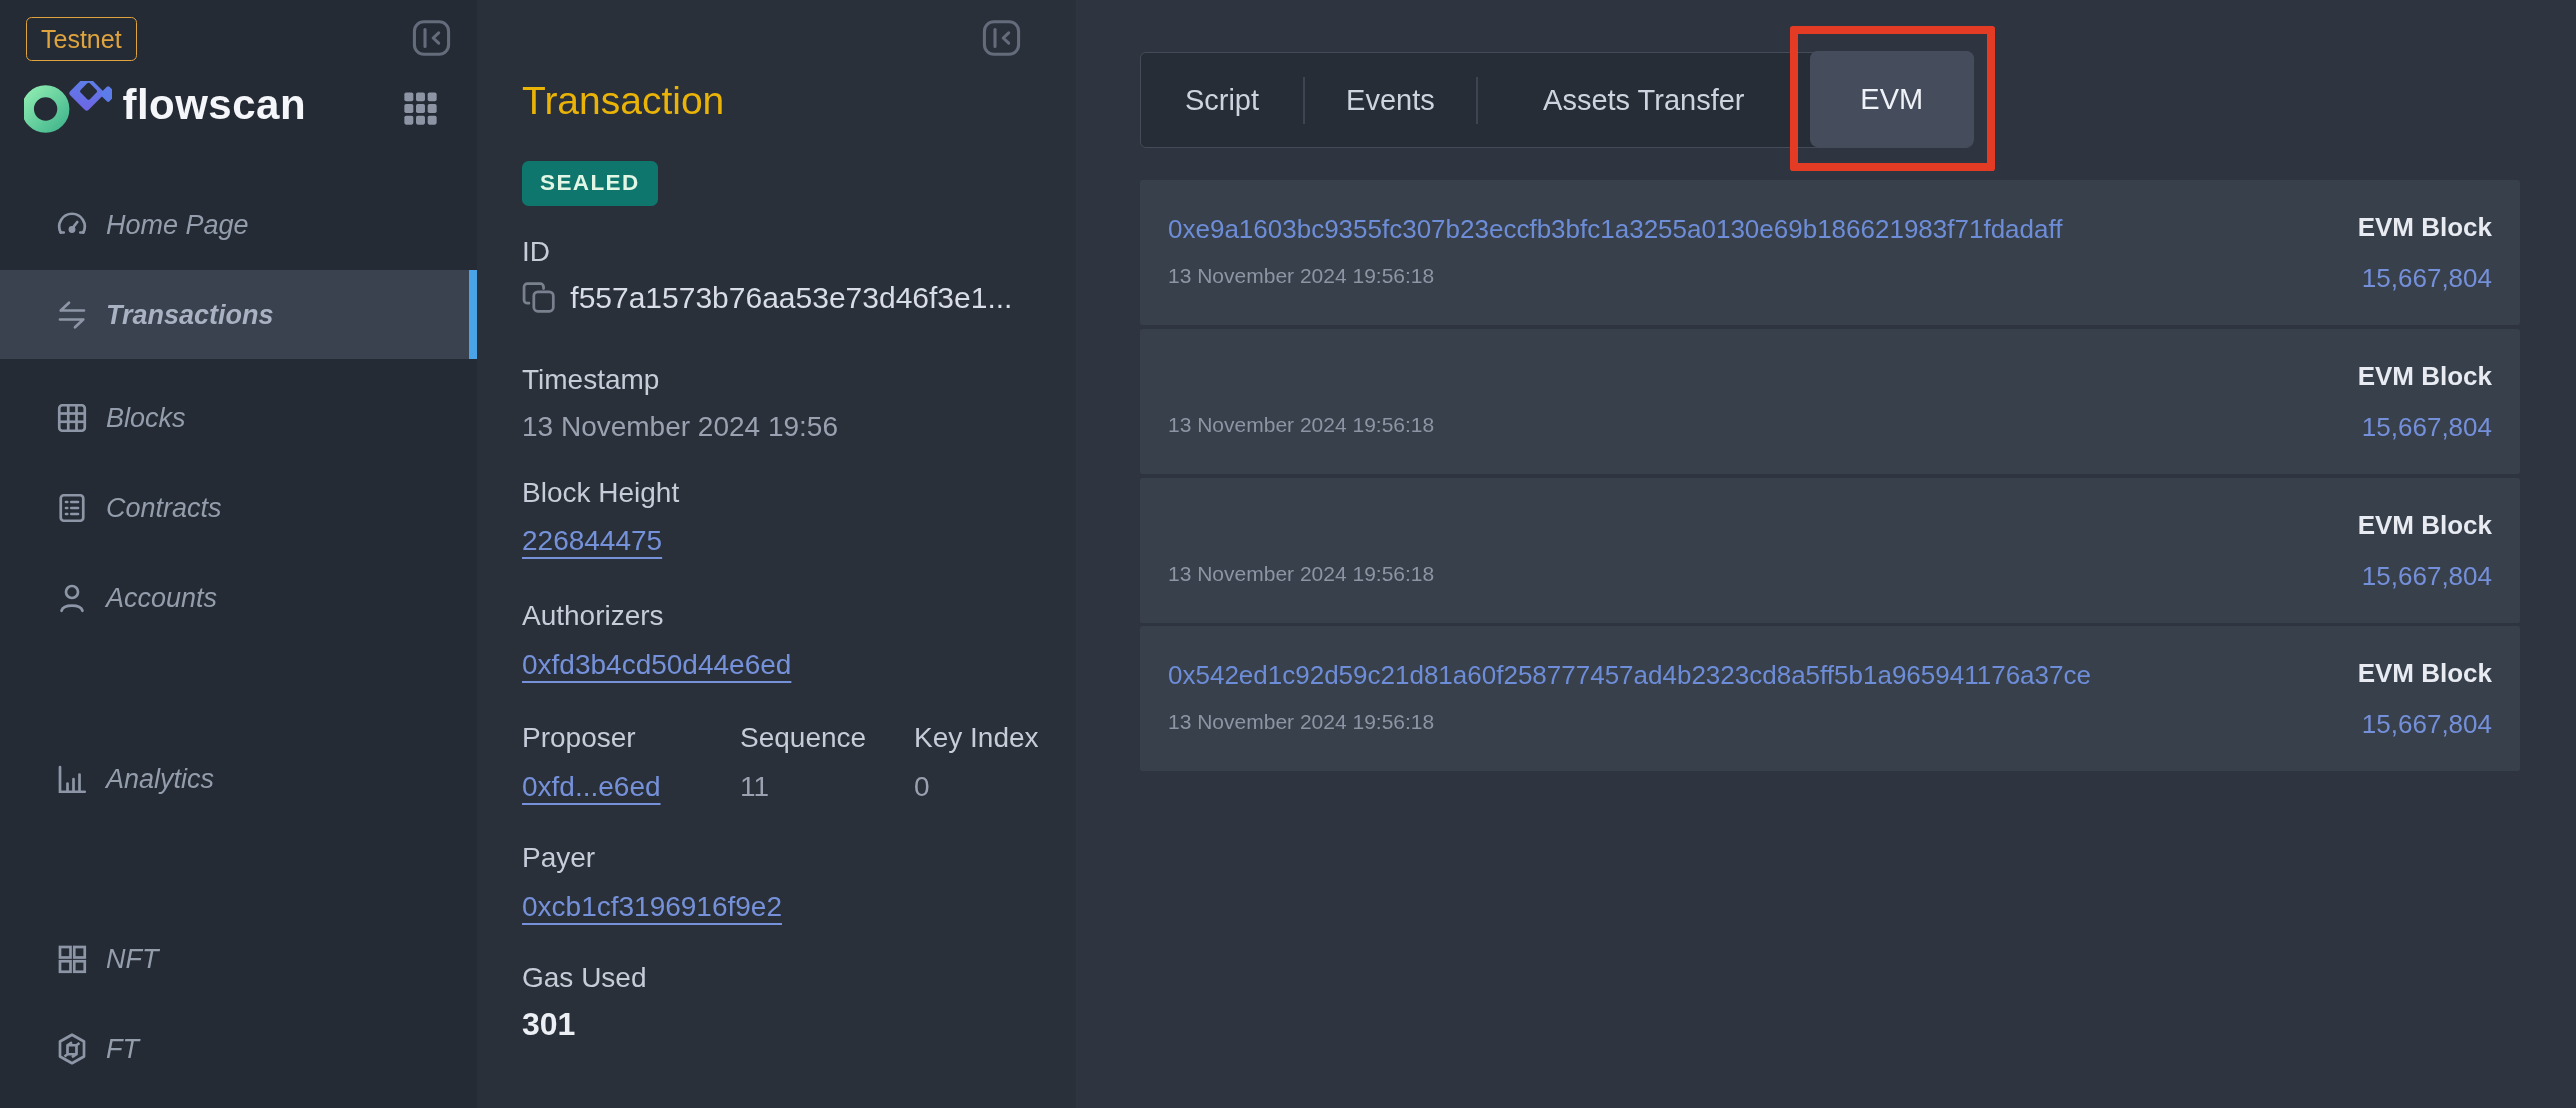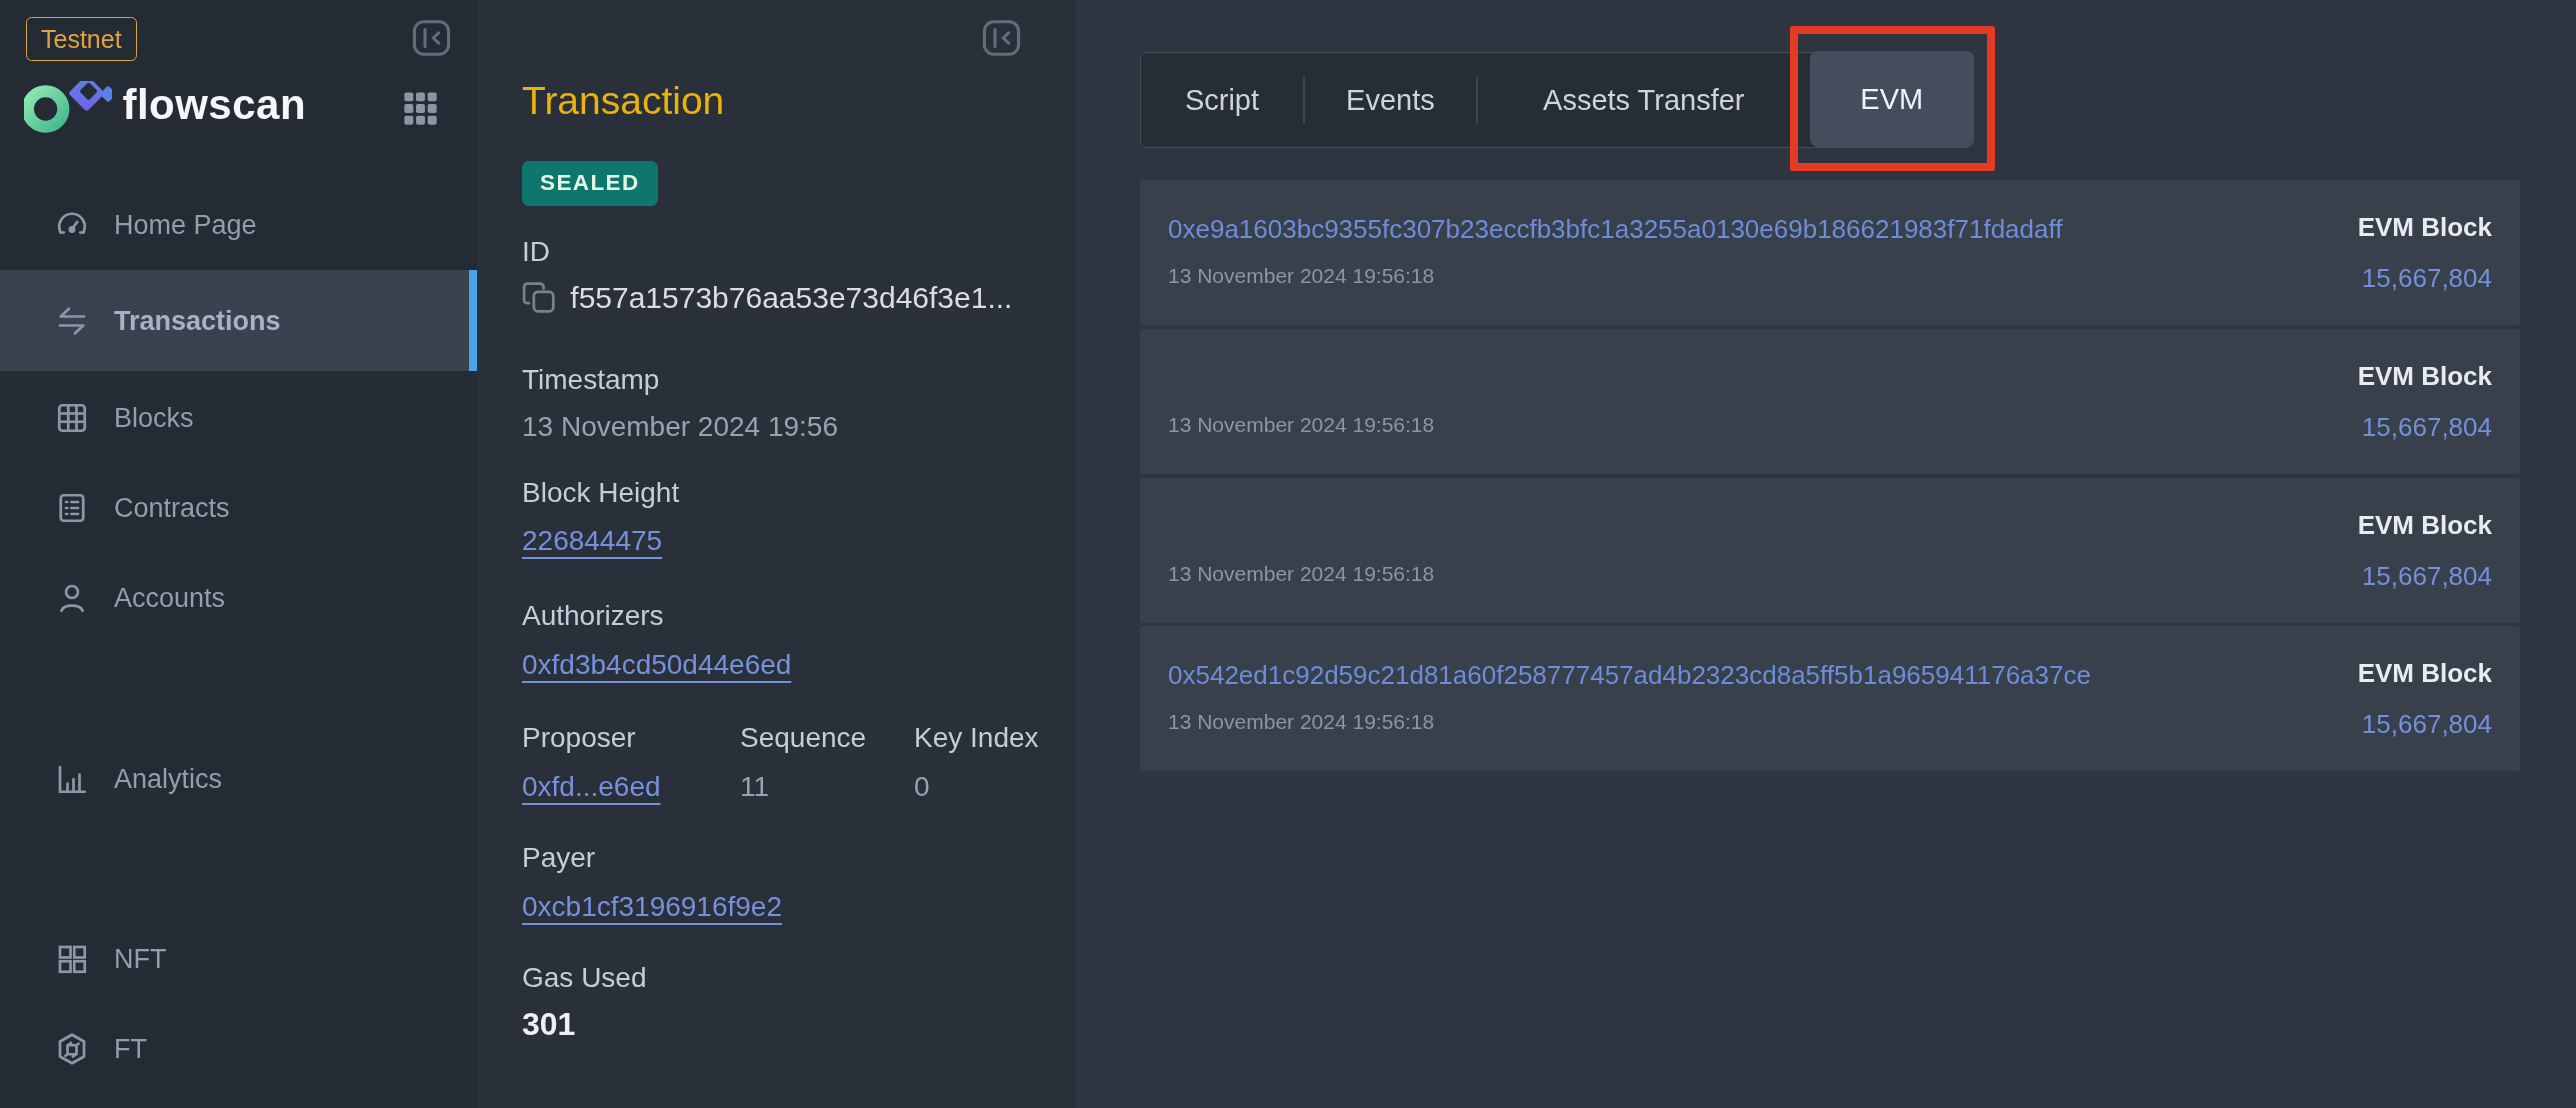--- a/index.html
+++ b/index.html
@@ -18,22 +18,22 @@
   }
   .collapse-btn { position:absolute; width:41px; height:38px; color:#646c7b; cursor:pointer; }
   .sidebar .collapse-btn { left:411px; top:19px; }
   .brand-row { position:absolute; left:24.4px; top:79px; width:452px; height:60px; }
   .brand-logo { position:absolute; left:0; top:1.9px; }
   .brand-name { position:absolute; left:98px; top:1.9px; font-size:42px; font-weight:bold; color:#f4f6f9; letter-spacing:0.5px; }
   .apps-grid { position:absolute; left:375px; top:7.5px; width:43px; height:43px; cursor:pointer; }
 
   .nav-item { position:absolute; left:0; width:477px; height:90px; cursor:pointer; }
   .nav-item .ico { position:absolute; left:54px; top:50%; transform:translateY(-50%); width:36px; height:36px; color:#8d96a6; }
-  .nav-item .lbl { position:absolute; left:114px; top:50%; transform:translateY(-50%); font-size:27px; color:#949dac; }
-  .nav-item.active { background:#3b424f; height:101px; }
+  .nav-item .lbl { position:absolute; left:106px; top:50%; transform:translateY(-50%); font-size:27px; color:#949dac;font-style:italic; }
+  .nav-item.active { background:#3b424f; height:89px; }
   .nav-item.active .lbl { font-weight:bold; color:#a9b2c2; }
   .nav-item.active .bar { position:absolute; right:0; top:0; width:8.4px; height:100%; background:#4aa3e7; }
 
   
   .panel { position:absolute; left:477px; top:0; width:599px; height:1109px; background:#2a303a; }
   .panel .collapse-btn { left:504px; top:19px; }
   .panel-title { position:absolute; left:45px; top:79px; font-size:39px; color:#eab308; }
   .status-badge {
     position:absolute; left:45px; top:161px; background:#0f766e; color:#e2f6e5;
     font-size:22.5px; font-weight:bold; letter-spacing:1.4px; padding:9.4px 18px; border-radius:6.6px;

